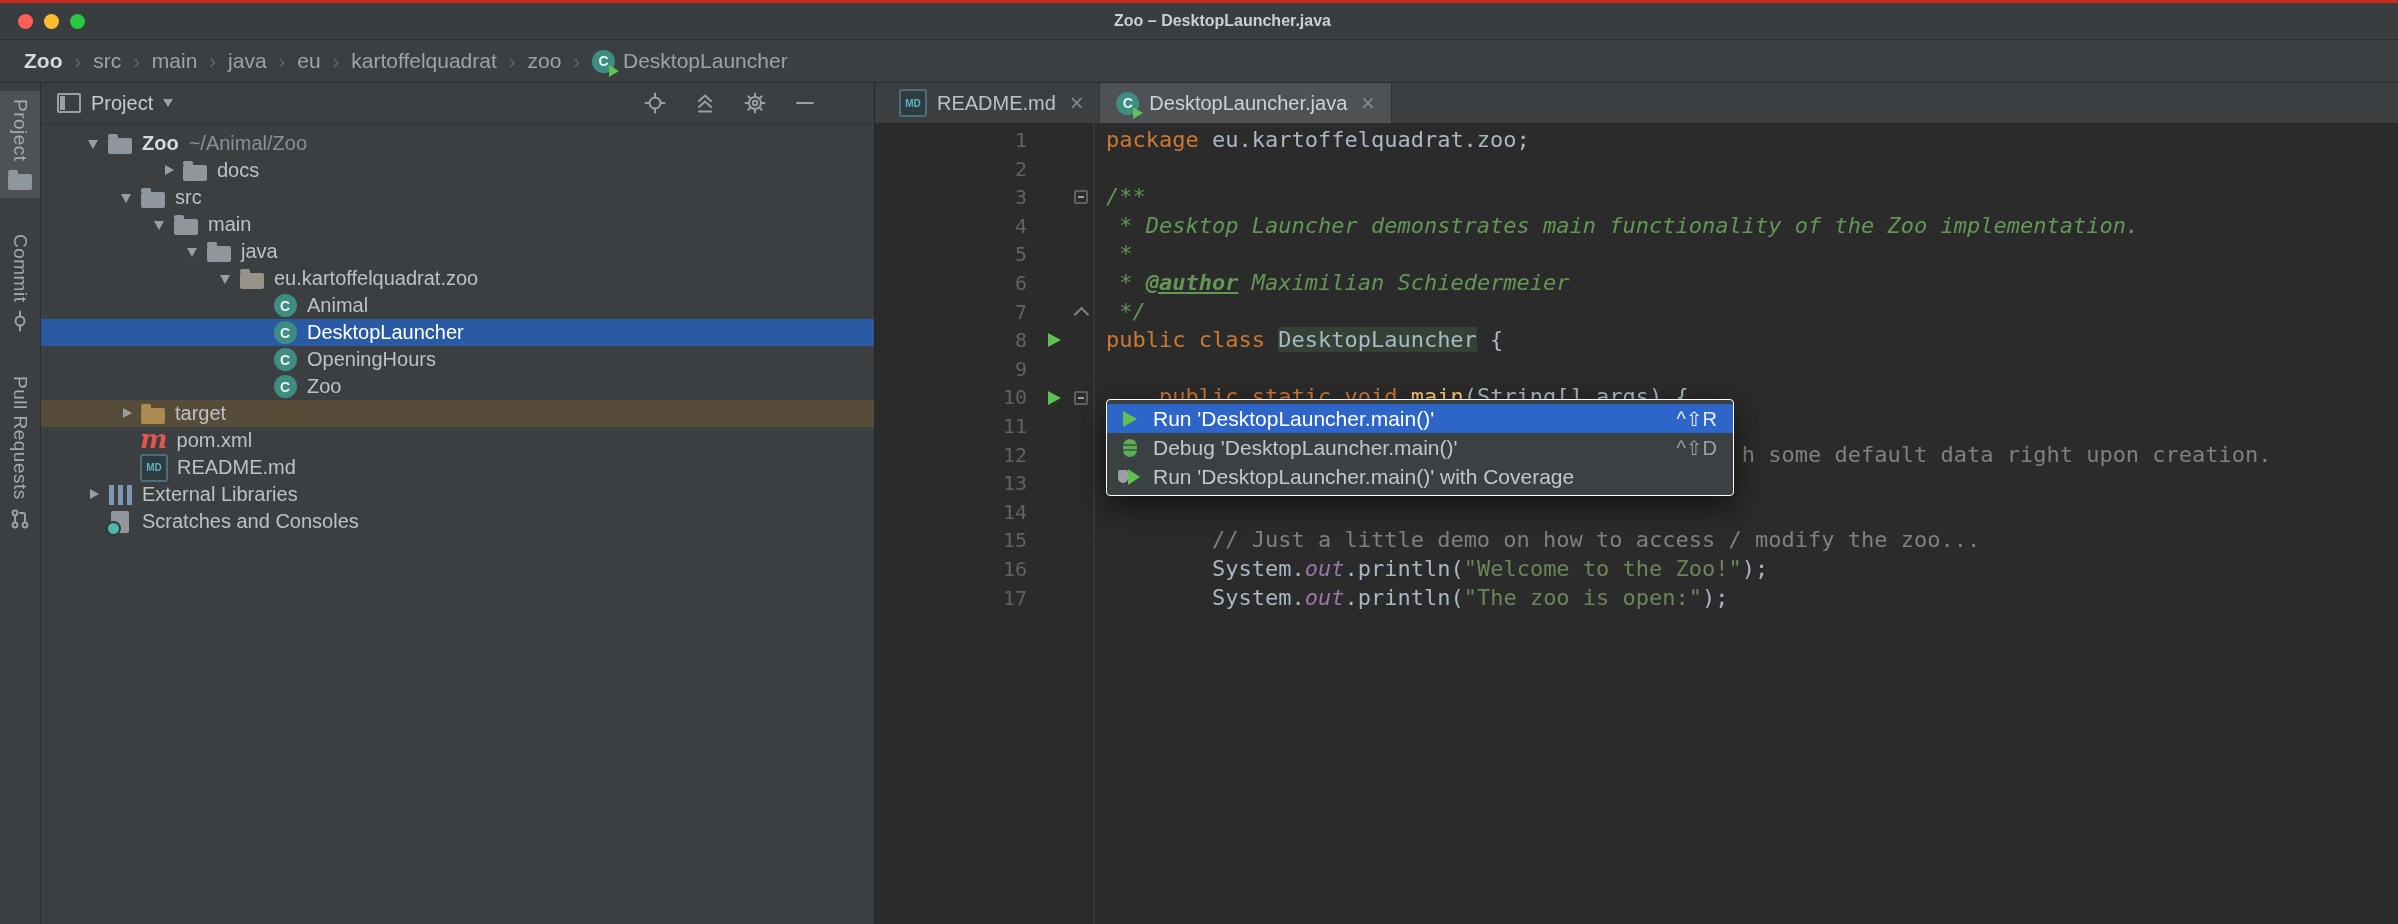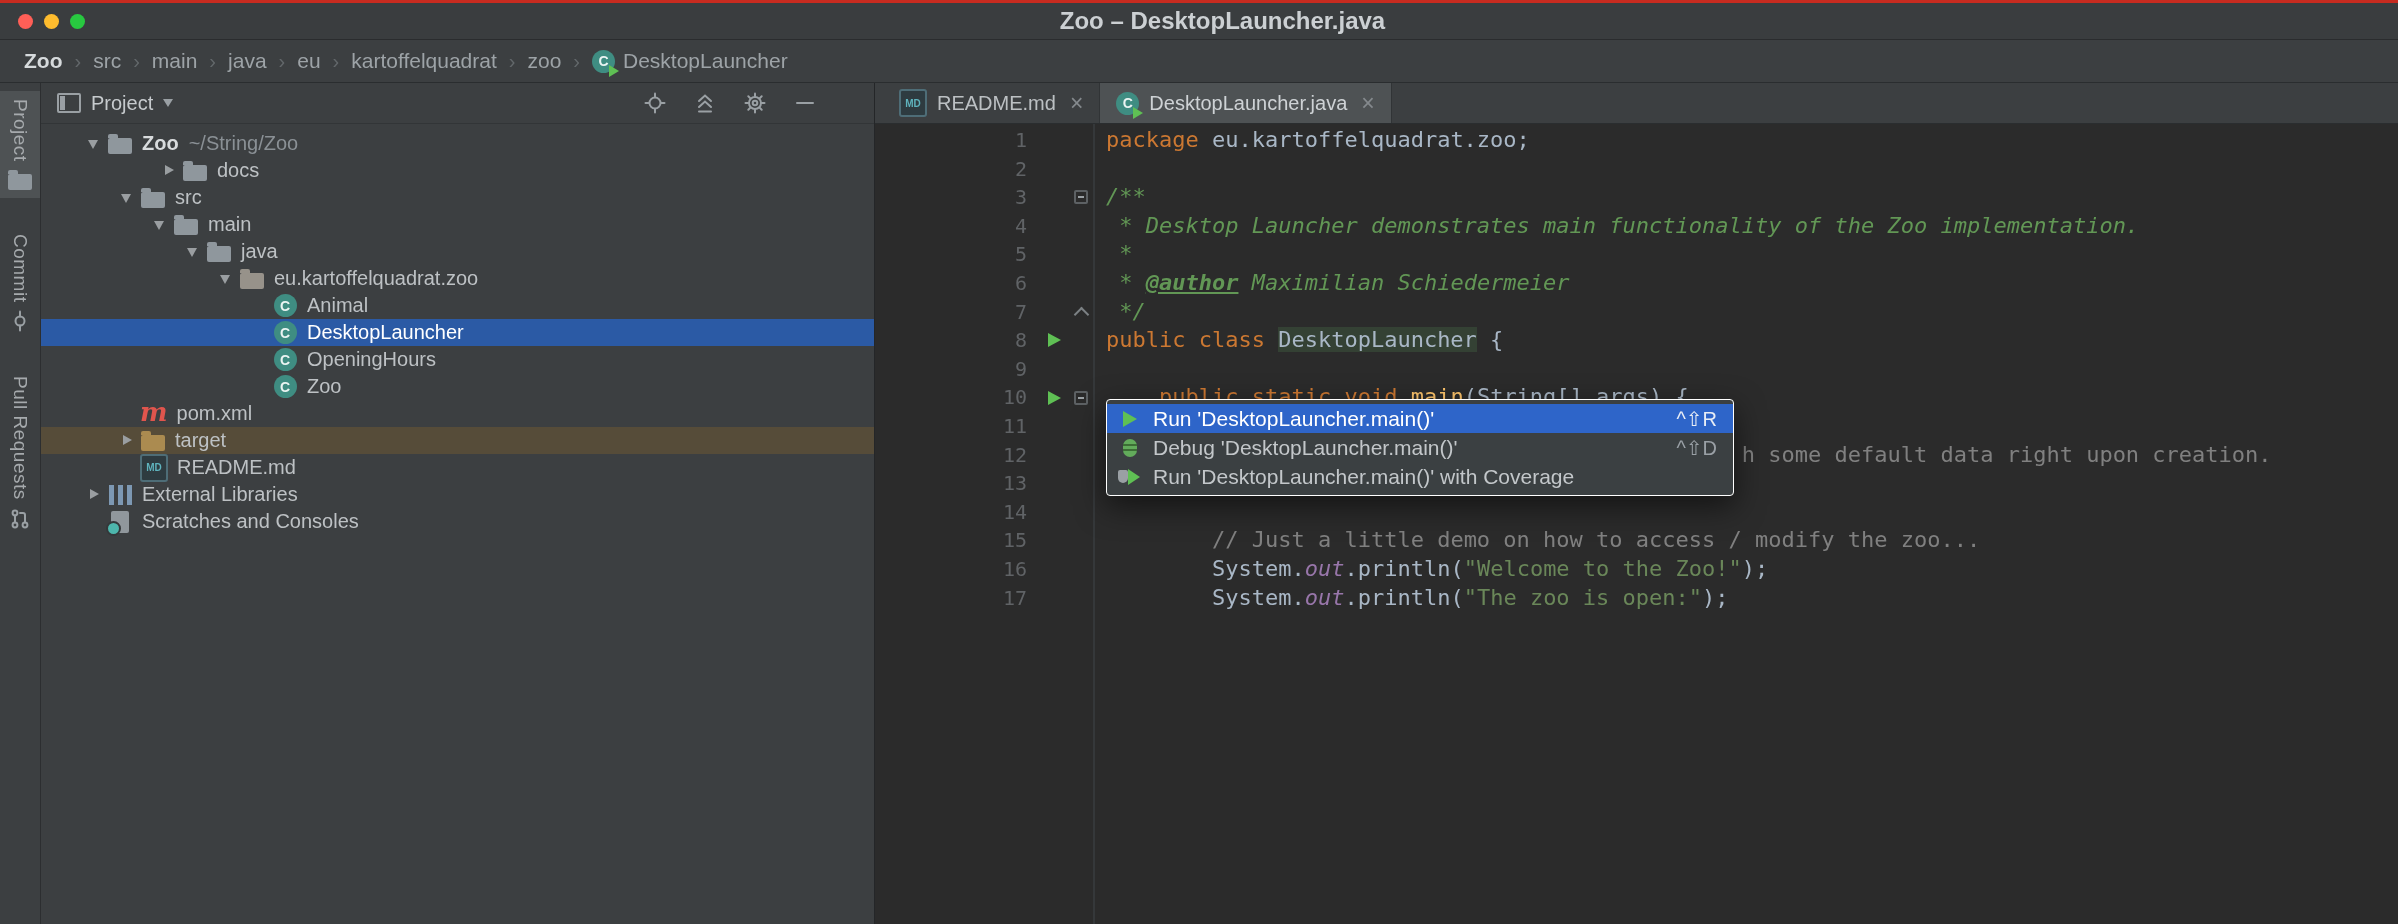--- a/index.html
+++ b/index.html
@@ -8,21 +8,21 @@
 
   
   .redline{height:3px;background:#c72b20;flex:0 0 3px;}
 
   
   .titlebar{flex:0 0 36px;position:relative;display:flex;align-items:center;background:#3a3d3f;border-bottom:1px solid #2a2c2e;}
   .tl{width:15px;height:15px;border-radius:50%;margin-left:11px;}
   .tl.close{background:#ff5f57;margin-left:18px;}
   .tl.min{background:#febc2e;}
   .tl.zoom{background:#28c840;}
-  .wtitle{position:absolute;left:0;right:0;text-align:center;font-size:24px;font-weight:700;color:#ccd0d3;margin-left:47px;}
+  .wtitle{position:absolute;left:0;right:0;text-align:center;font-size:16px;font-weight:700;color:#ccd0d3;margin-left:47px;}
 
   
   .crumbs{flex:0 0 42px;display:flex;align-items:center;padding-left:24px;background:#3c3f41;border-bottom:1px solid #2a2d2f;font-size:21px;color:#9da3a7;}
   .crumb{display:flex;align-items:center;gap:8px;}
   .crumb.bold{color:#d6dadc;font-weight:700;}
   .csep{color:#63686b;margin:0 12px;font-size:20px;}
 
   
   .main{flex:1;display:flex;min-height:0;}
 
@@ -232,21 +232,21 @@
             </svg>
         </span>
       </div>
       <div class="tree" id="tree">
           <div class="tree-row" style="padding-left: 40px;">
             <span class="chev down"></span>
             <span class="ticon">
               <span class="icon-folder-root"></span>
             </span>
             <span class="tlabel bold">Zoo</span>
-            <span class="tsuffix">~/String/Zoo</span>
+            <span class="tsuffix">~/Animal/Zoo</span>
           </div>
           <div class="tree-row" style="padding-left: 115px;">
             <span class="chev right"></span>
             <span class="ticon">
               <span class="icon-folder"></span>
             </span>
             <span class="tlabel">docs</span>
           </div>
           <div class="tree-row" style="padding-left: 73px;">
             <span class="chev down"></span>
@@ -297,33 +297,33 @@
             </span>
             <span class="tlabel">OpeningHours</span>
           </div>
           <div class="tree-row" style="padding-left: 205px;">
             <span class="chev"></span>
             <span class="ticon">
               <span class="icon-class"></span>
             </span>
             <span class="tlabel">Zoo</span>
           </div>
-          <div class="tree-row" style="padding-left: 73px;">
-            <span class="chev"></span>
-            <span class="ticon">
-              <span class="icon-maven"></span>
-            </span>
-            <span class="tlabel">pom.xml</span>
-          </div>
           <div class="tree-row hl-target" style="padding-left: 73px;">
             <span class="chev right"></span>
             <span class="ticon">
               <span class="icon-folder-excluded"></span>
             </span>
             <span class="tlabel">target</span>
+          </div>
+          <div class="tree-row" style="padding-left: 73px;">
+            <span class="chev"></span>
+            <span class="ticon">
+              <span class="icon-maven"></span>
+            </span>
+            <span class="tlabel">pom.xml</span>
           </div>
           <div class="tree-row" style="padding-left: 73px;">
             <span class="chev"></span>
             <span class="ticon">
               <span class="icon-markdown"></span>
             </span>
             <span class="tlabel">README.md</span>
           </div>
           <div class="tree-row" style="padding-left: 40px;">
             <span class="chev right"></span>

